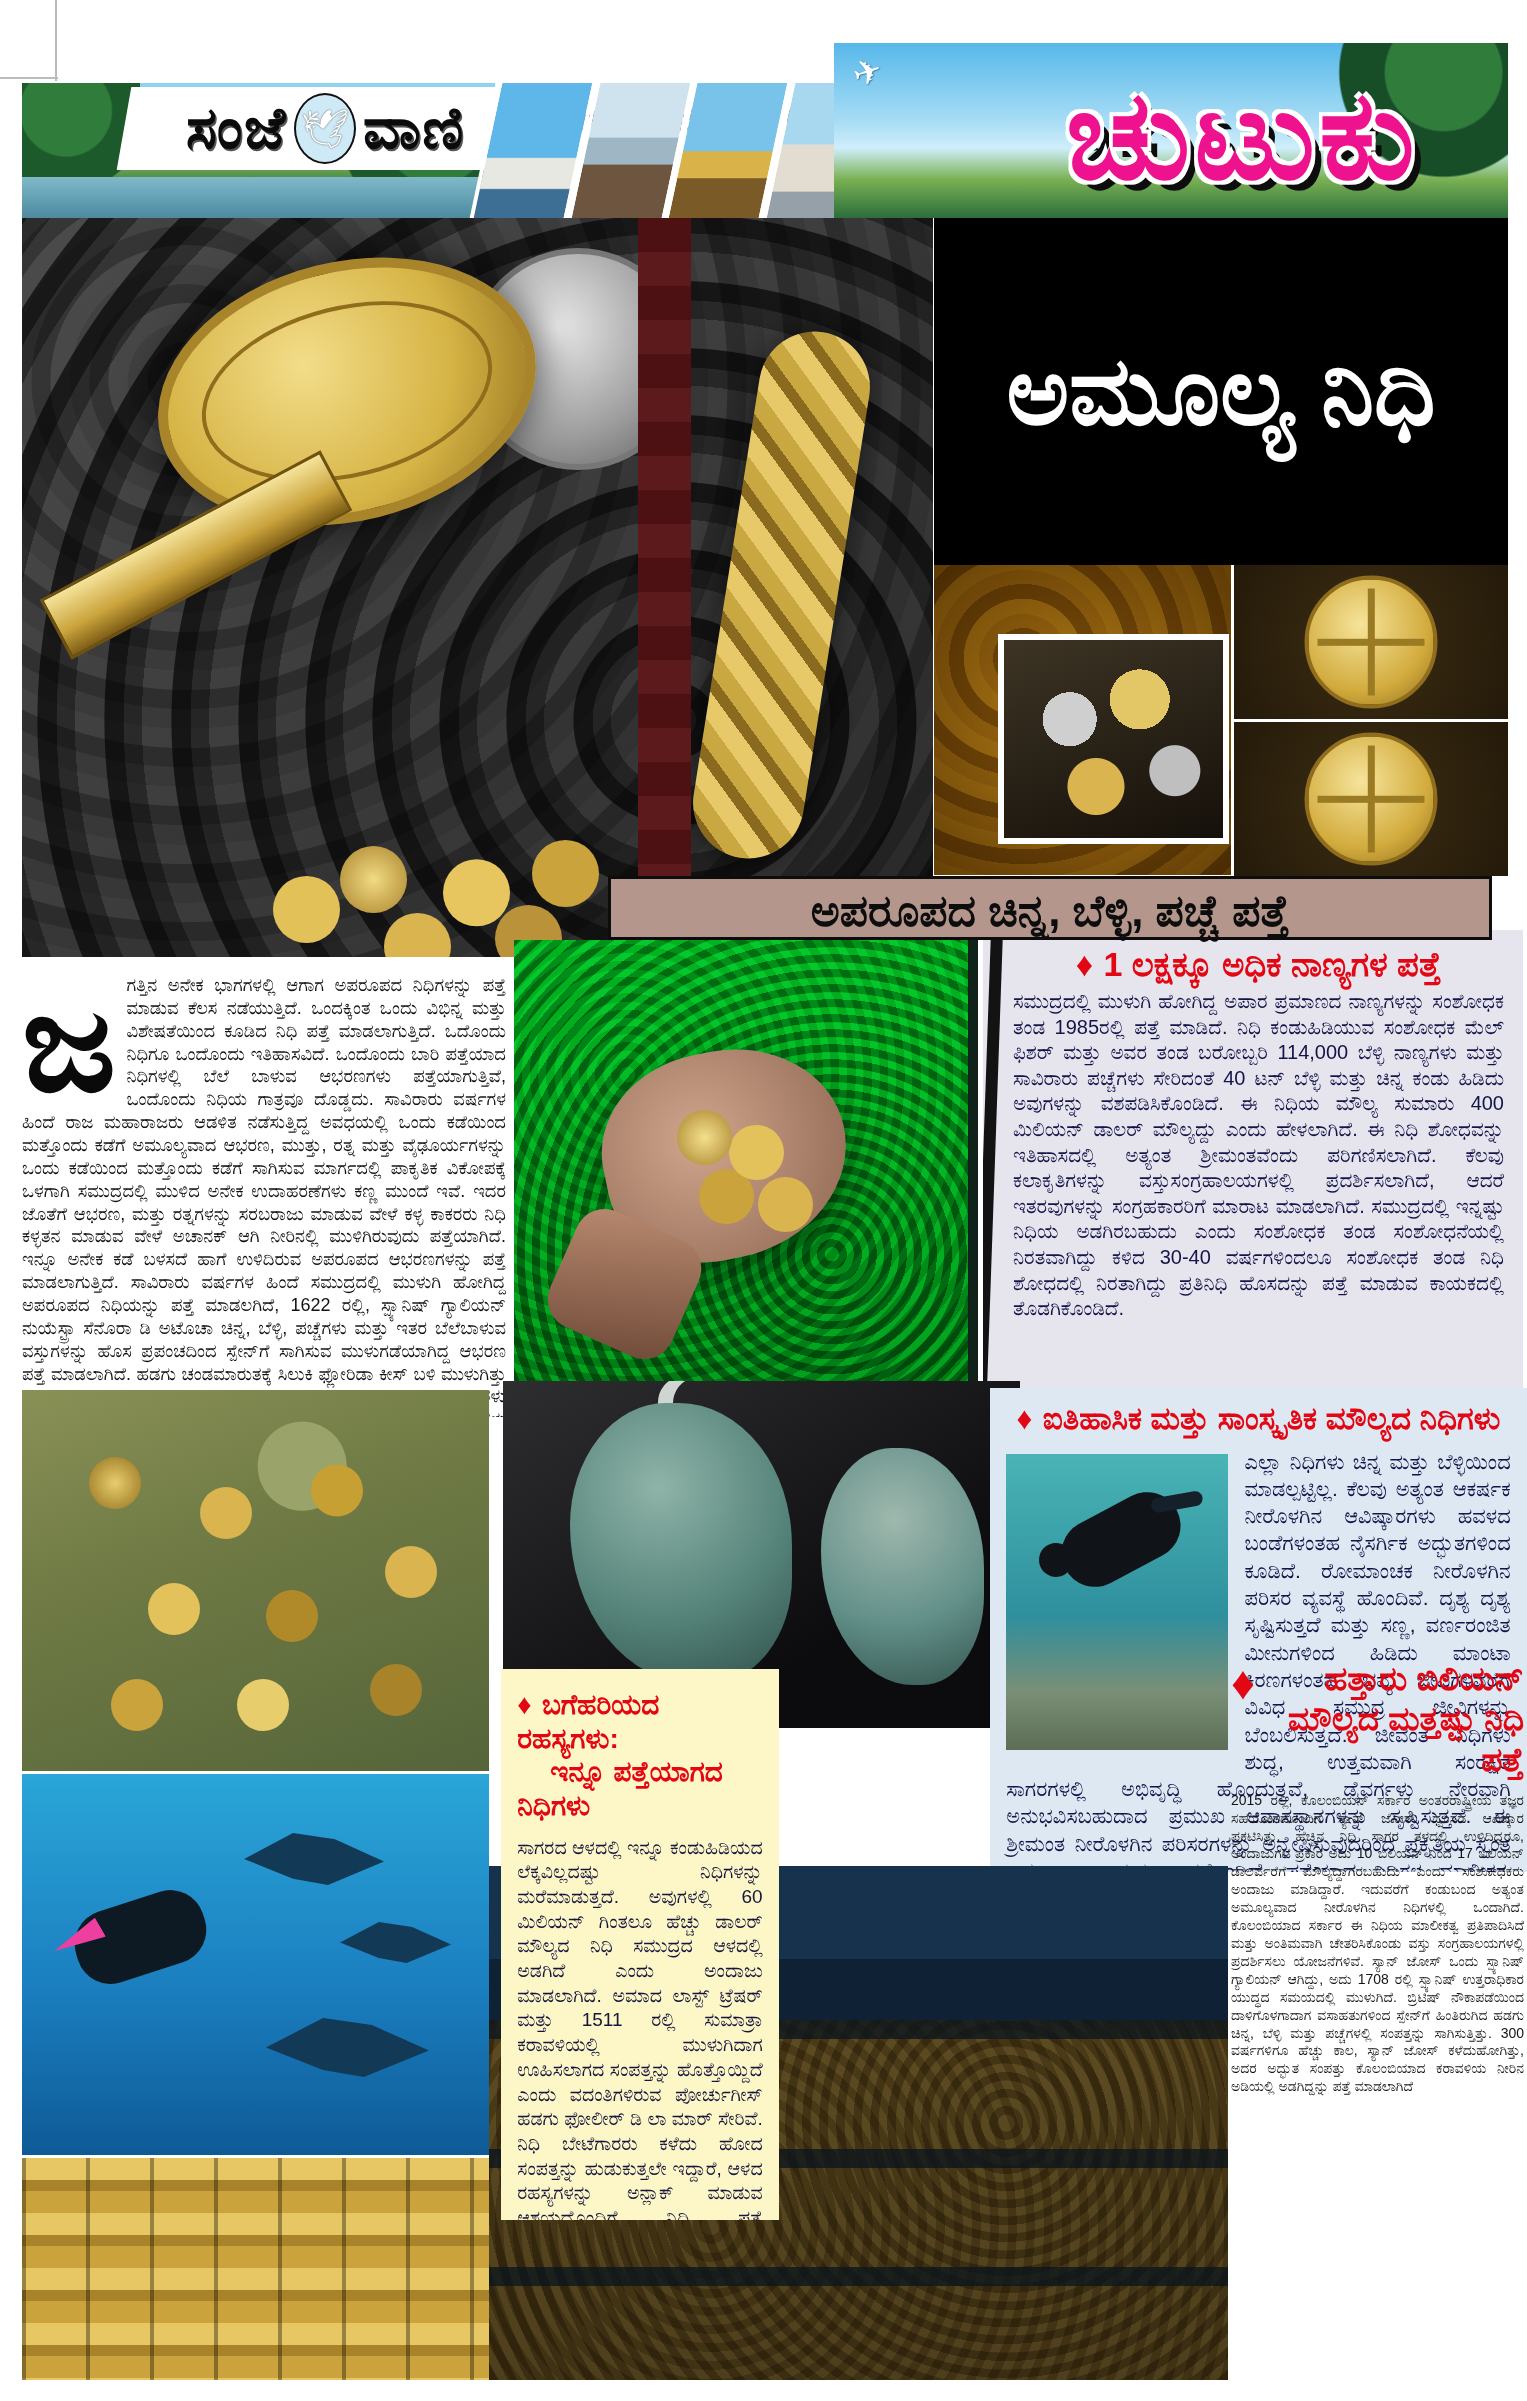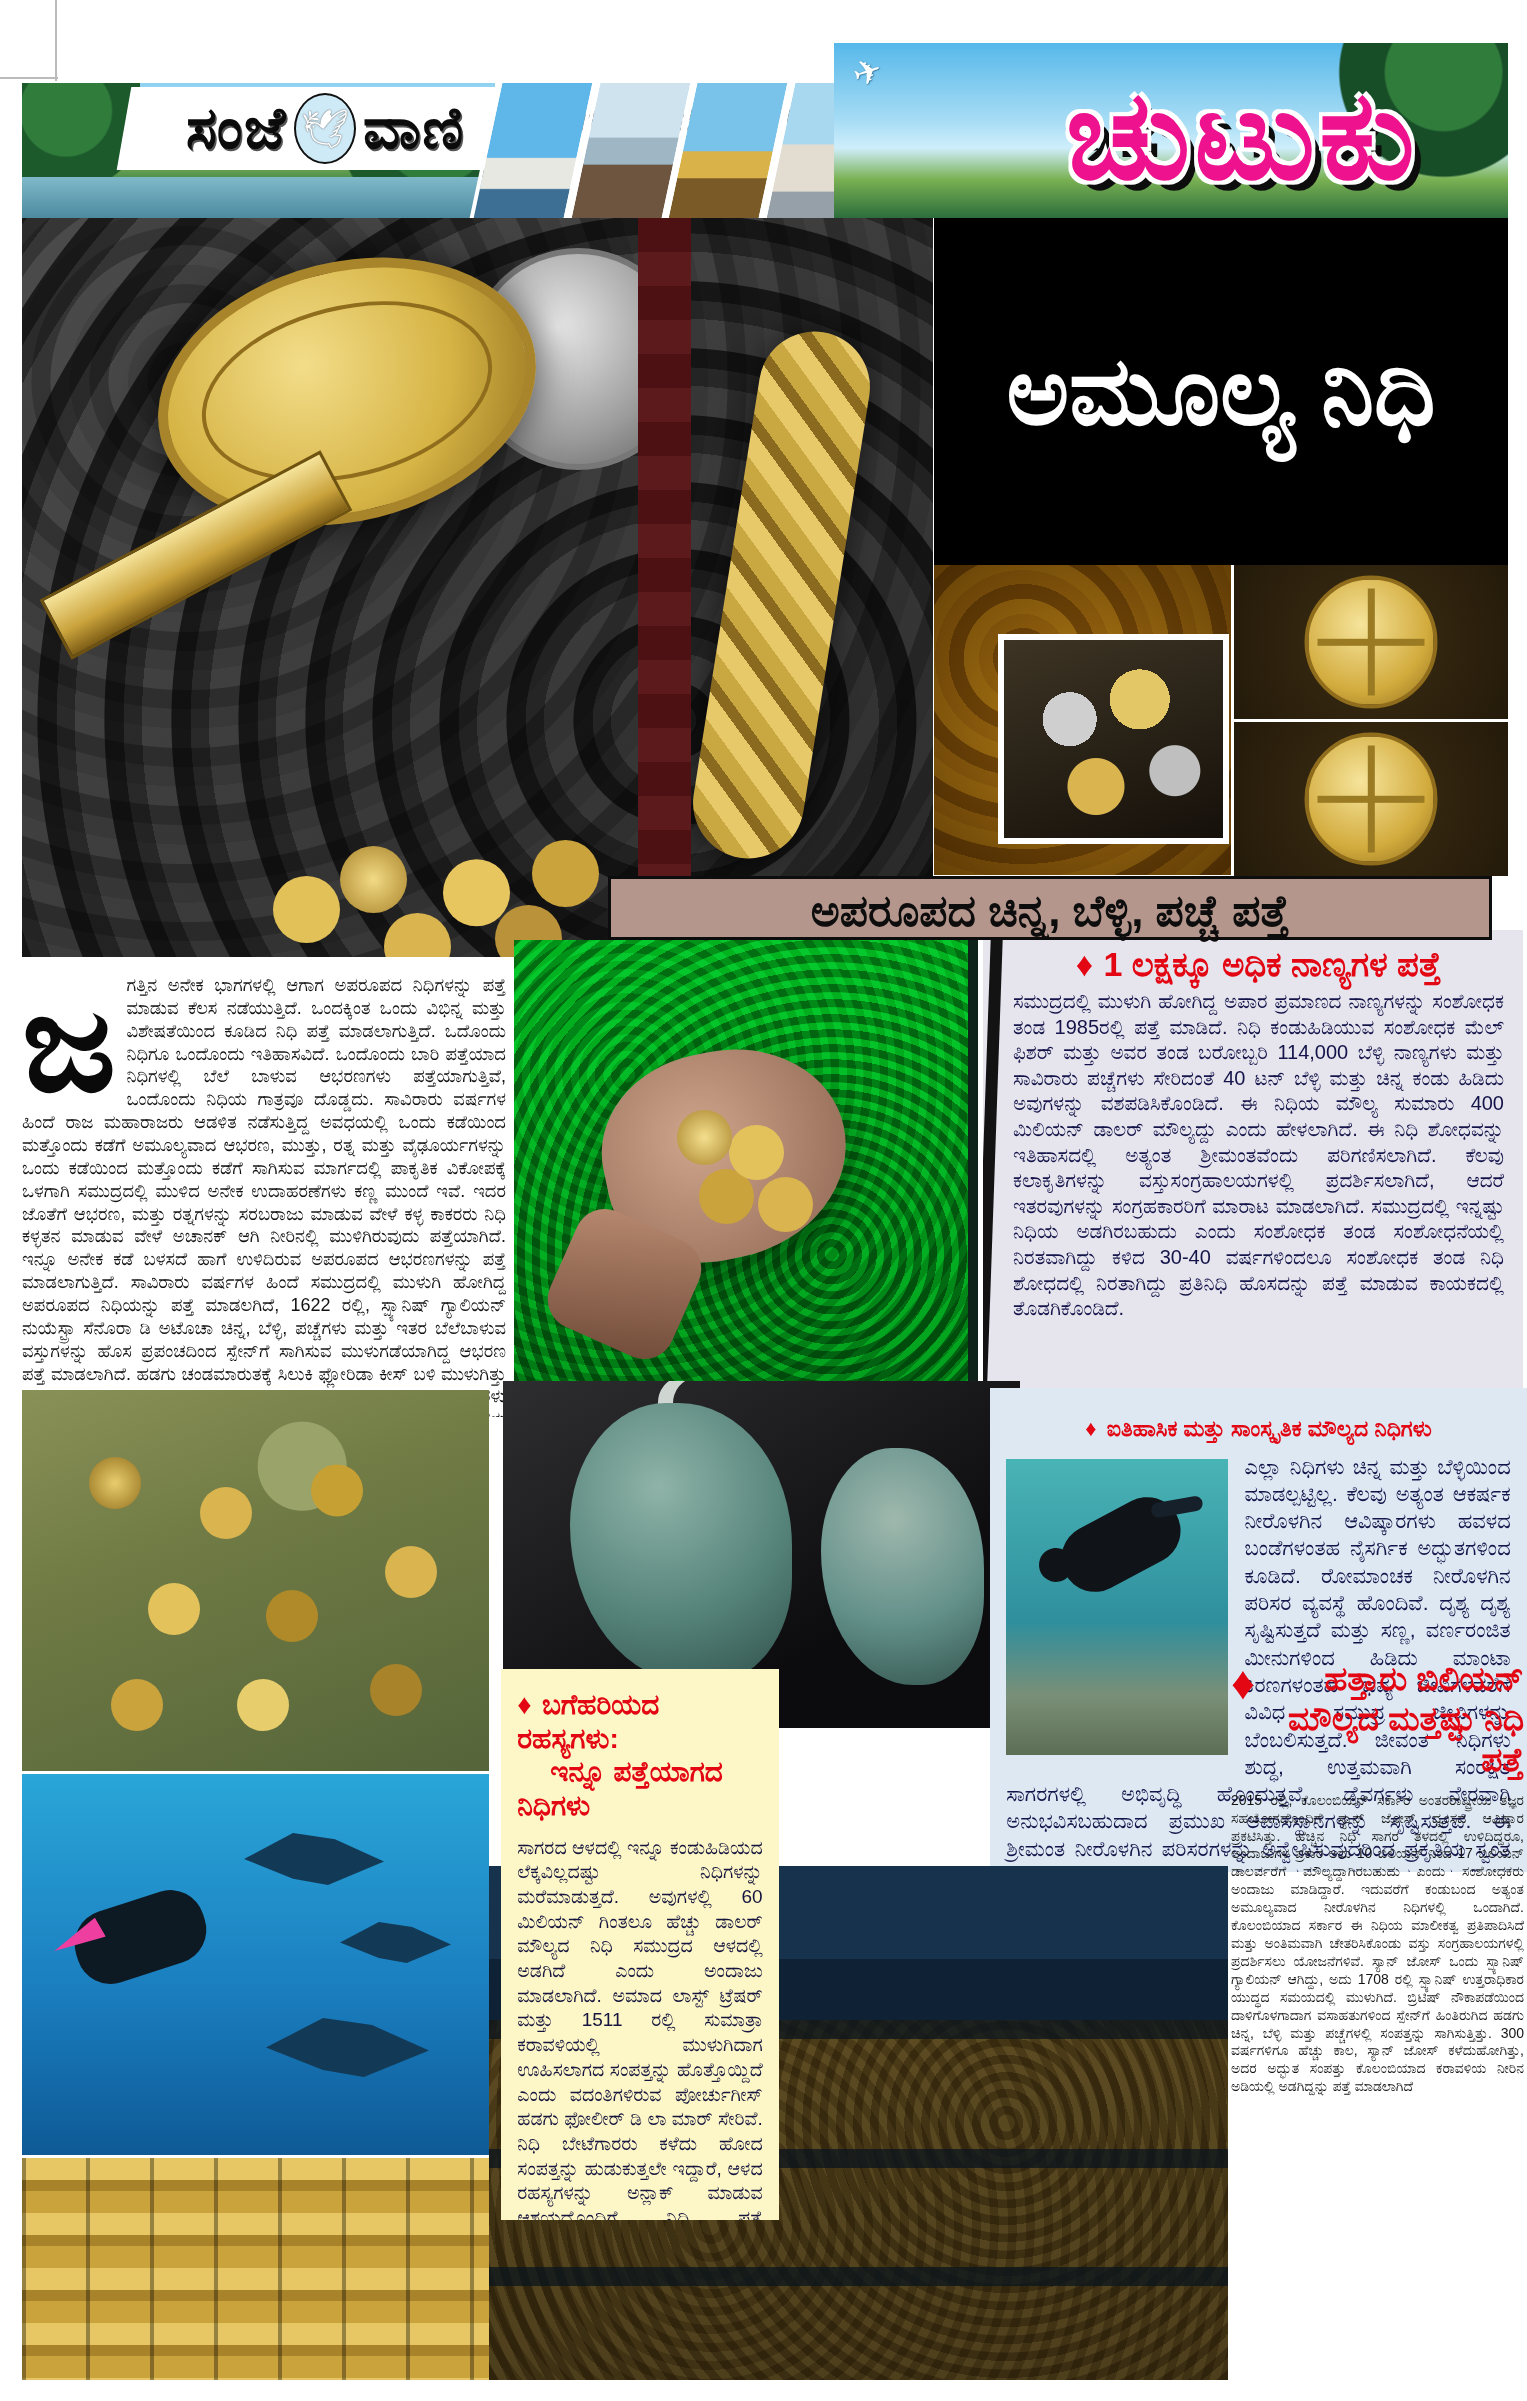--- a/index.html
+++ b/index.html
@@ -126,21 +126,21 @@
                296px 89px 0 #d9b44f, 22px 222px 0 #caa33c, 148px 222px 0 #e8cd6d, 281px 207px 0 #a8832a; }
 
   .statues-photo { left:503px; top:1381px; width:517px; height:347px; background:linear-gradient(150deg,#2e2e30,#0c0c0e 70%); }
   .bust { position:absolute; border-radius:46% 54% 40% 60%; background:radial-gradient(circle at 40% 30%, #8fb3a8, #55837a 55%, #2f4f49); }
   .bust.b1 { left:67px; top:22px; width:222px; height:281px; }
   .bust.b2 { left:318px; top:67px; width:163px; height:237px; background:radial-gradient(circle at 45% 30%, #9fb8ad, #63908a 55%, #34544e); }
   .crescent { position:absolute; left:170px; top:-4.4px; width:52px; height:52px; border-radius:50%;
     background:transparent; box-shadow:-12px 9px 0 0 #cfd6d2; transform:rotate(40deg); }
 
   .panel-2 { left:990px; top:1388px; width:537px; height:484px; background:#dde8f3; padding:13.3px 16.3px; }
-  .panel-2 .sec-head { font-size:22px; margin-bottom:10.3px;margin-top:15px; }
+  .panel-2 .sec-head { font-size:31px; margin-bottom:10.3px; }
   .panel-2 .panel-body { font-size:21px; line-height:1.3; }
   .diver-photo-1 { float:left; width:222px; height:296px; margin:6px 16.3px 4.4px 0;
     background:linear-gradient(180deg,#49b4b6 0%,#2f8f9d 55%,#7a8f77 80%,#5c6e55 100%); position:relative; }
   .diver { position:absolute; left:52px; top:52px; width:126px; height:67px; border-radius:37px;
     background:#101418; transform:rotate(-28deg); }
   .diver::before { content:''; position:absolute; left:-21px; top:4.4px; width:34px; height:34px; border-radius:50%; background:#101418; }
   .diver::after { content:''; position:absolute; right:-30px; top:19px; width:52px; height:15px; border-radius:7.4px; background:#16202a; transform:rotate(18deg); }
 
   .manta-photo { left:22px; top:1774px; width:467px; height:381px;
     background:linear-gradient(180deg,#2aa6d8 0%,#1b7fc0 55%,#0e5a96 100%); }

